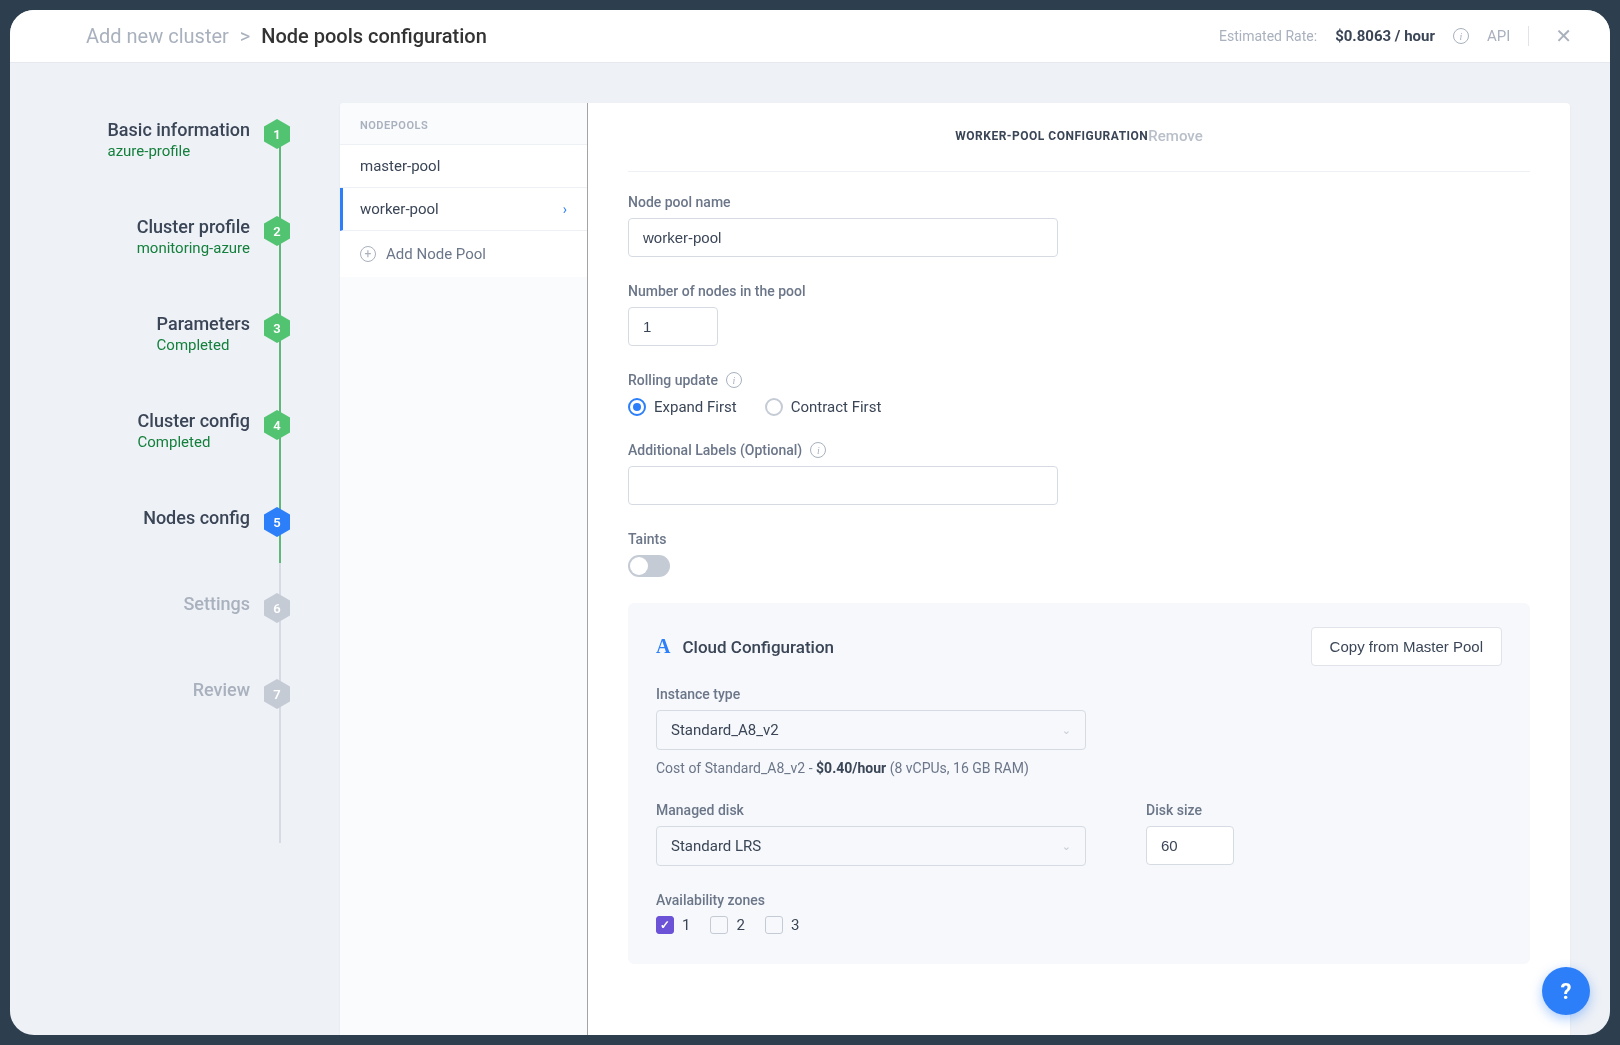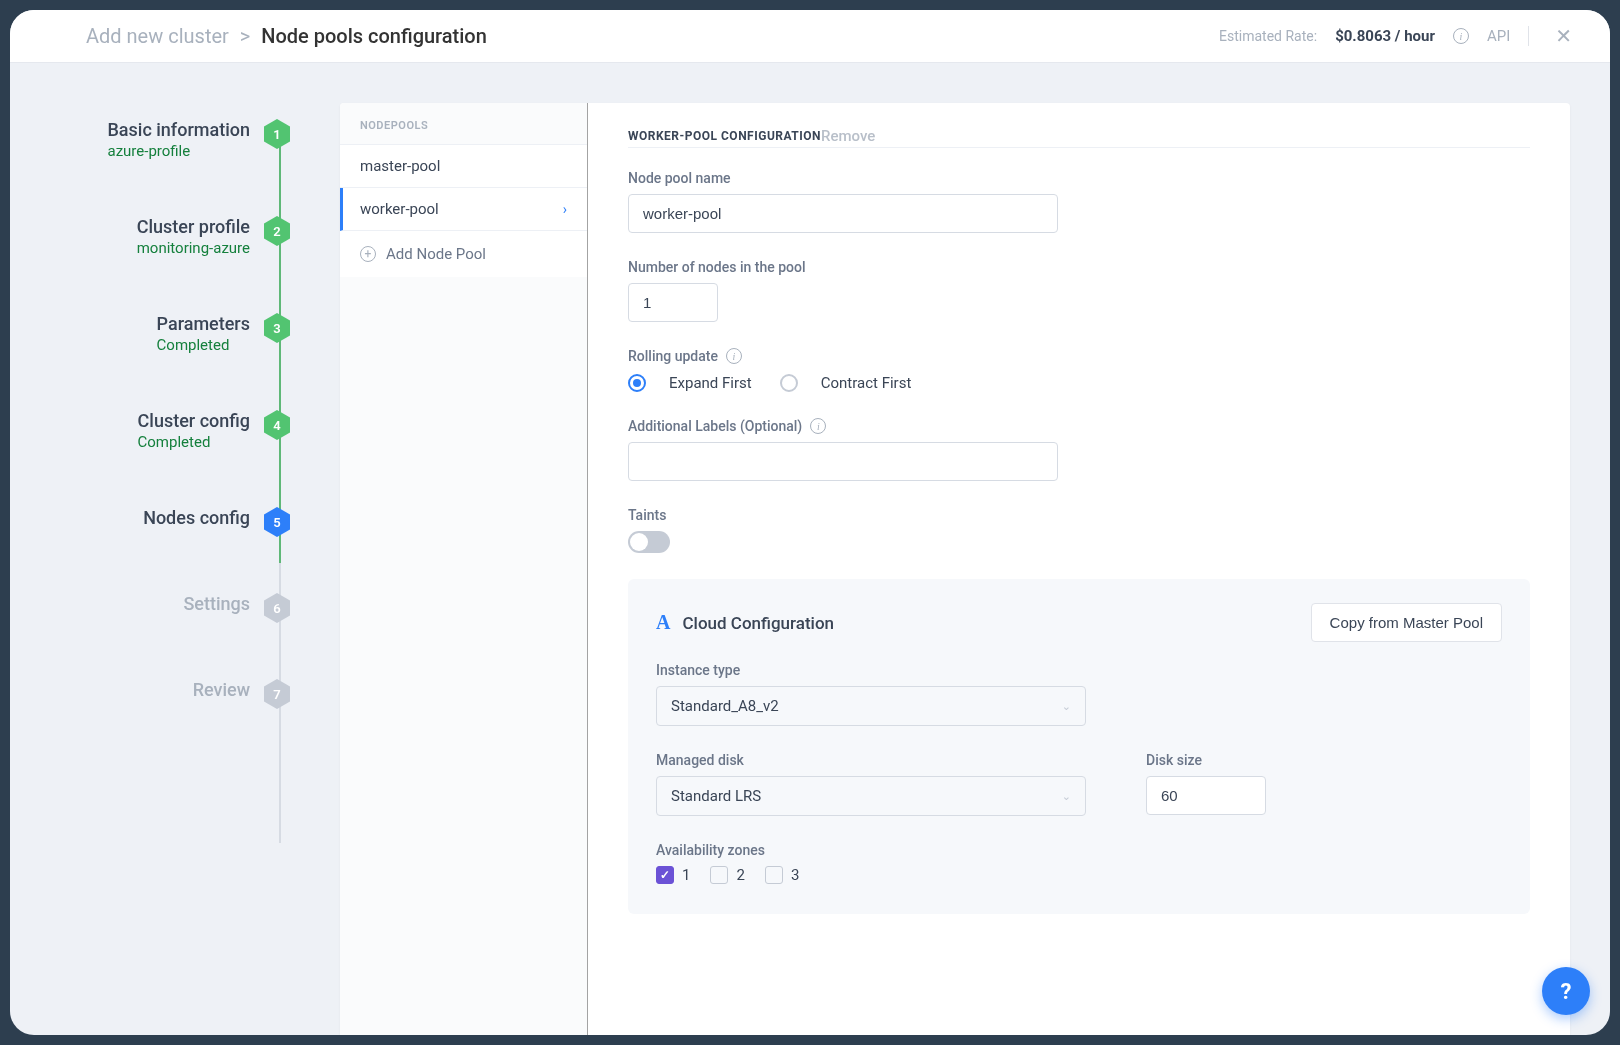--- a/index.html
+++ b/index.html
@@ -142,41 +142,41 @@
 .plus-circle {
   width: 16px; height: 16px; border: 1.5px solid #a8b1bd; border-radius: 50%;
   display: flex; align-items: center; justify-content: center; font-size: 12px; color: #a8b1bd;
 }
 .form-area {
   flex: 1;
   padding: 24px 40px;
   overflow-y: auto;
 }
 .form-header {
-  display: flex; justify-content: flex-start; align-items: center;
-  border-bottom: 1px solid #edf0f5; padding-bottom: 2px; margin-bottom: 22px;
+  display: flex; justify-content: center; align-items: center;
+  border-bottom: 1px solid #edf0f5; padding-bottom: 26px; margin-bottom: 22px;
 }
 .form-title {
   font-size: 12px; font-weight: 700; color: #3a4556; letter-spacing: 0.5px;
 }
 .remove-link { color: #b8bfc9; font-size: 15px; font-weight: 500; cursor: pointer; }
 .form-group { margin-bottom: 26px; }
 .form-label {
   display: block; font-size: 14px; color: #6b7689; font-weight: 500; margin-bottom: 8px;
   display: flex; align-items: center; gap: 8px;
 }
 .text-input {
   border: 1px solid #d6dbe3; border-radius: 4px; padding: 10px 14px;
   font-size: 15px; color: #3a4556; width: 430px;
 }
 .text-input.small { width: 90px; }
 .text-input.select { width: 430px; display: flex; justify-content: space-between; align-items: center; cursor: pointer; }
 .select-caret { color: #c5cbd5; font-size: 11px; }
 .radio-row { display: flex; gap: 28px; margin-top: 10px; }
-.radio-opt { display: flex; align-items: center; gap: 23px; font-size: 15px; color: #3a4556; cursor: pointer; }
+.radio-opt { display: flex; align-items: center; gap: 8px; font-size: 15px; color: #3a4556; cursor: pointer; }
 .radio-circle {
   width: 18px; height: 18px; border: 2px solid #c5cbd5; border-radius: 50%;
   display: flex; align-items: center; justify-content: center;
 }
 .radio-circle.checked { border-color: #2d7ff9; }
 .radio-dot { width: 8px; height: 8px; background: #2d7ff9; border-radius: 50%; }
 .toggle {
   width: 42px; height: 22px; background: #c5cbd5; border-radius: 11px; position: relative; cursor: pointer;
 }
 .toggle-knob {
@@ -397,33 +397,36 @@
               </div>
               <button class="btn-outline">Copy from Master Pool</button>
             </div>
 
             <div class="form-group">
               <label class="form-label">Instance type</label>
               <div class="text-input select">
                 <span>Standard_A8_v2</span>
                 <span class="select-caret">⌄</span>
               </div>
+              <div class="cost-line">
+                <span>Cost of Standard_A8_v2 - </span><b>$0.40/hour</b><span> (8 vCPUs, 16 GB RAM)</span>
+              </div>
             </div>
 
             <div class="two-col">
               <div class="form-group">
                 <label class="form-label">Managed disk</label>
                 <div class="text-input select">
                   <span>Standard LRS</span>
                   <span class="select-caret">⌄</span>
                 </div>
               </div>
               <div class="form-group">
                 <label class="form-label">Disk size</label>
-                <input class="text-input" style="width: 120px;" value="60">
+                <input class="text-input" style="width: 88px;" value="60">
               </div>
             </div>
 
             <div class="form-group" style="margin-bottom:6px">
               <label class="form-label">Availability zones</label>
               <div class="checkbox-row">
                 <div class="checkbox-opt">
                   <div class="checkbox checked">
                       <span class="check-mark">✓</span>
                     </div>

